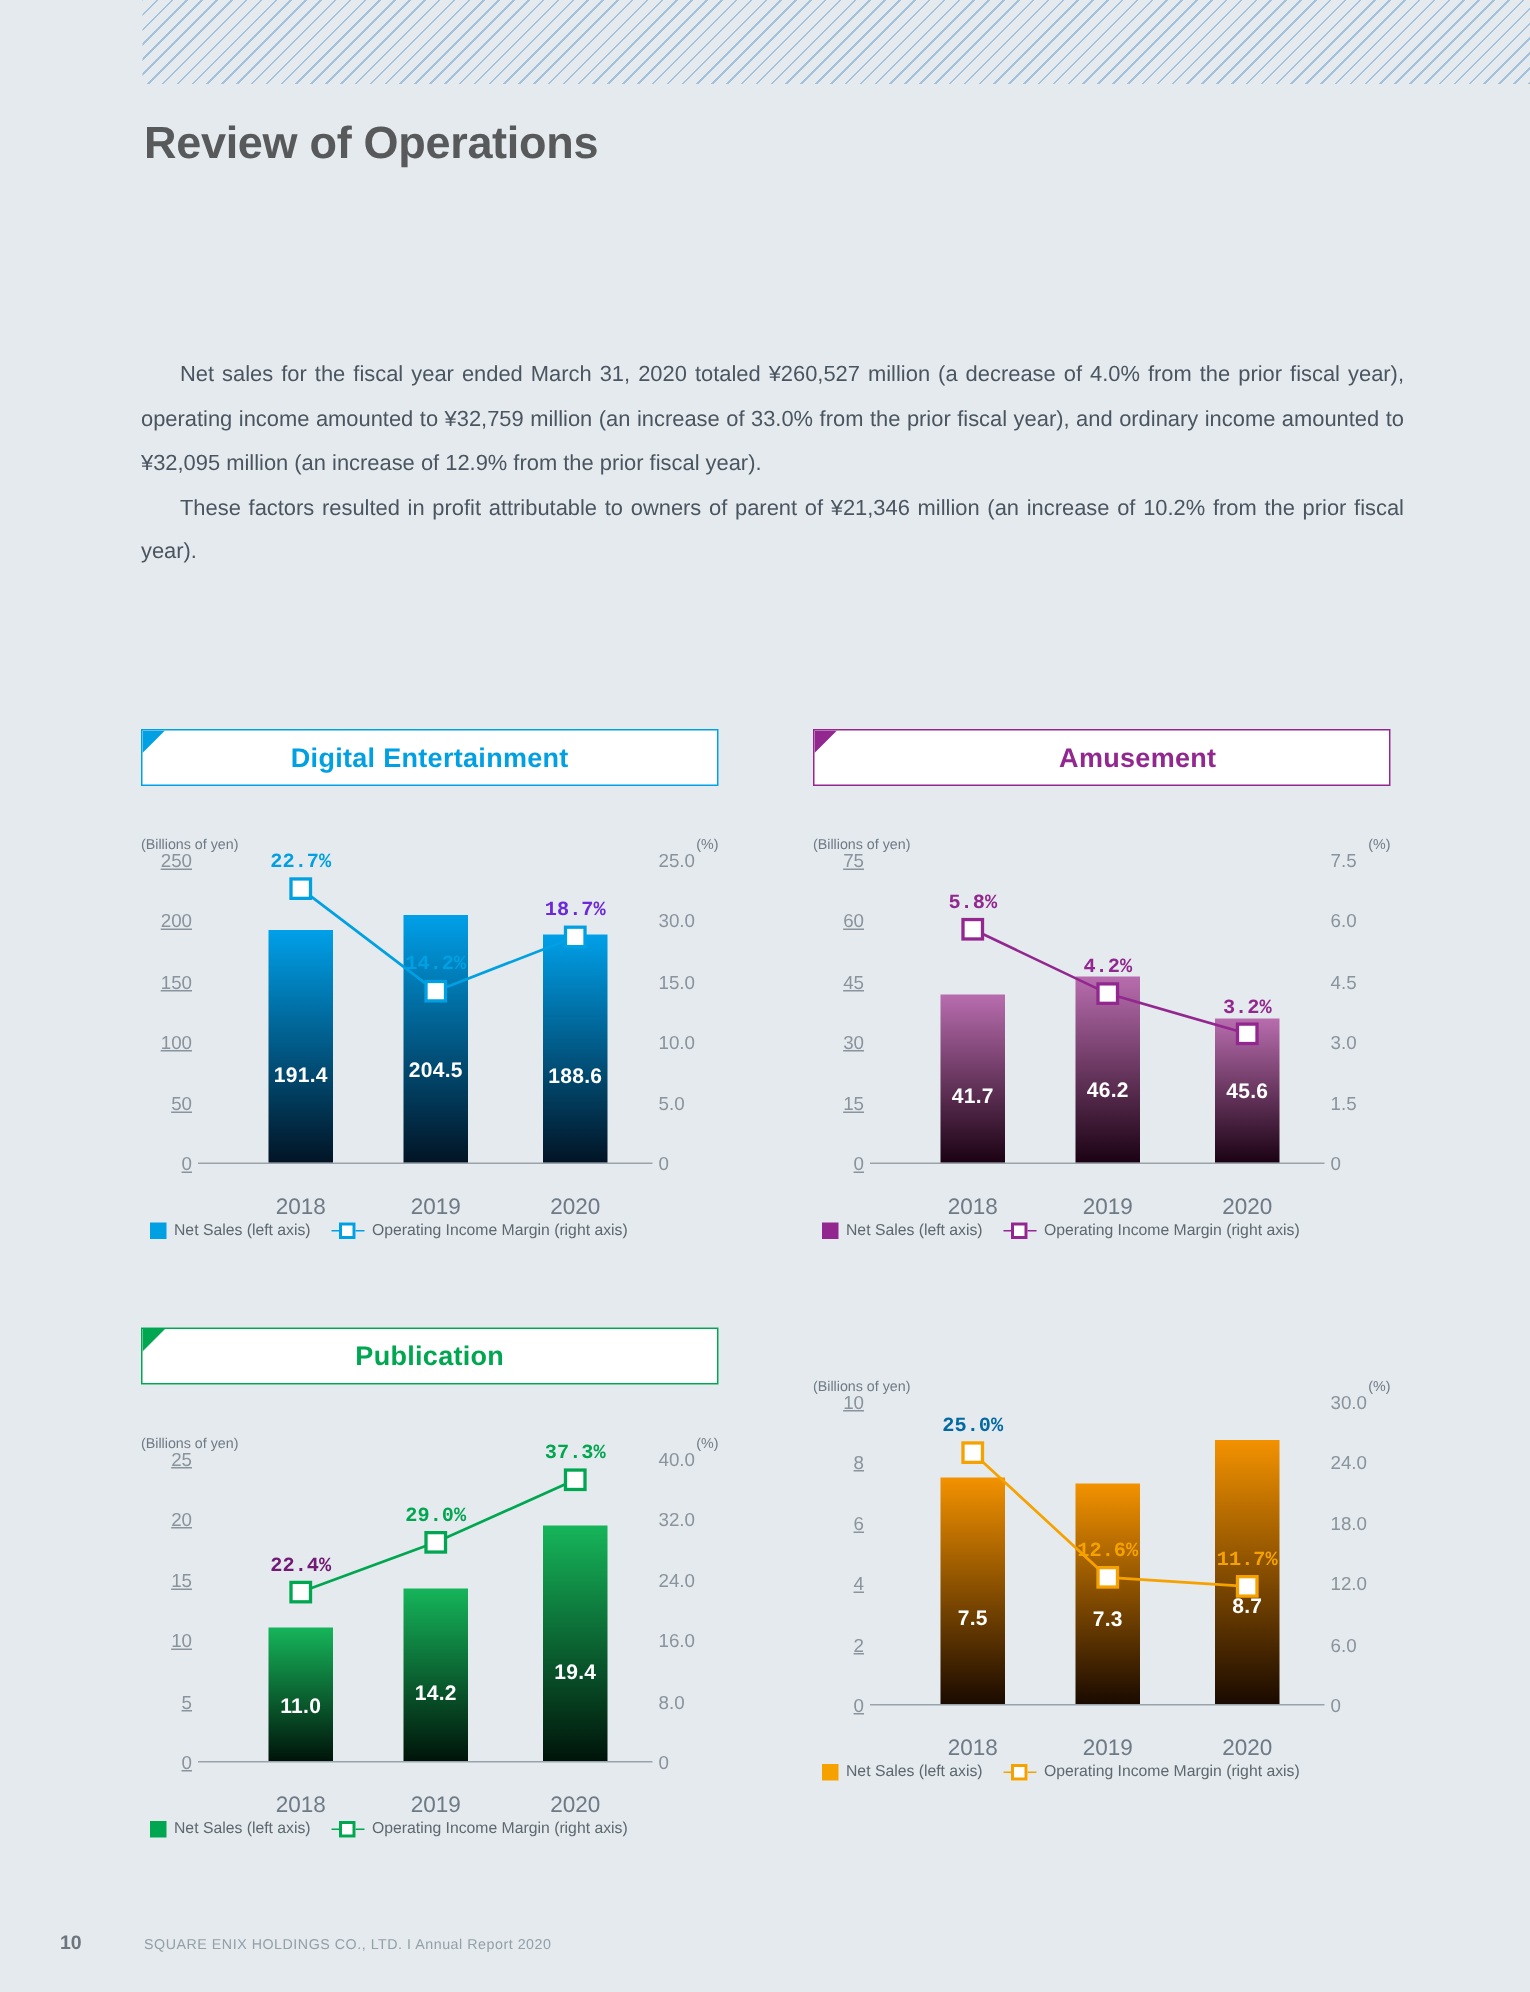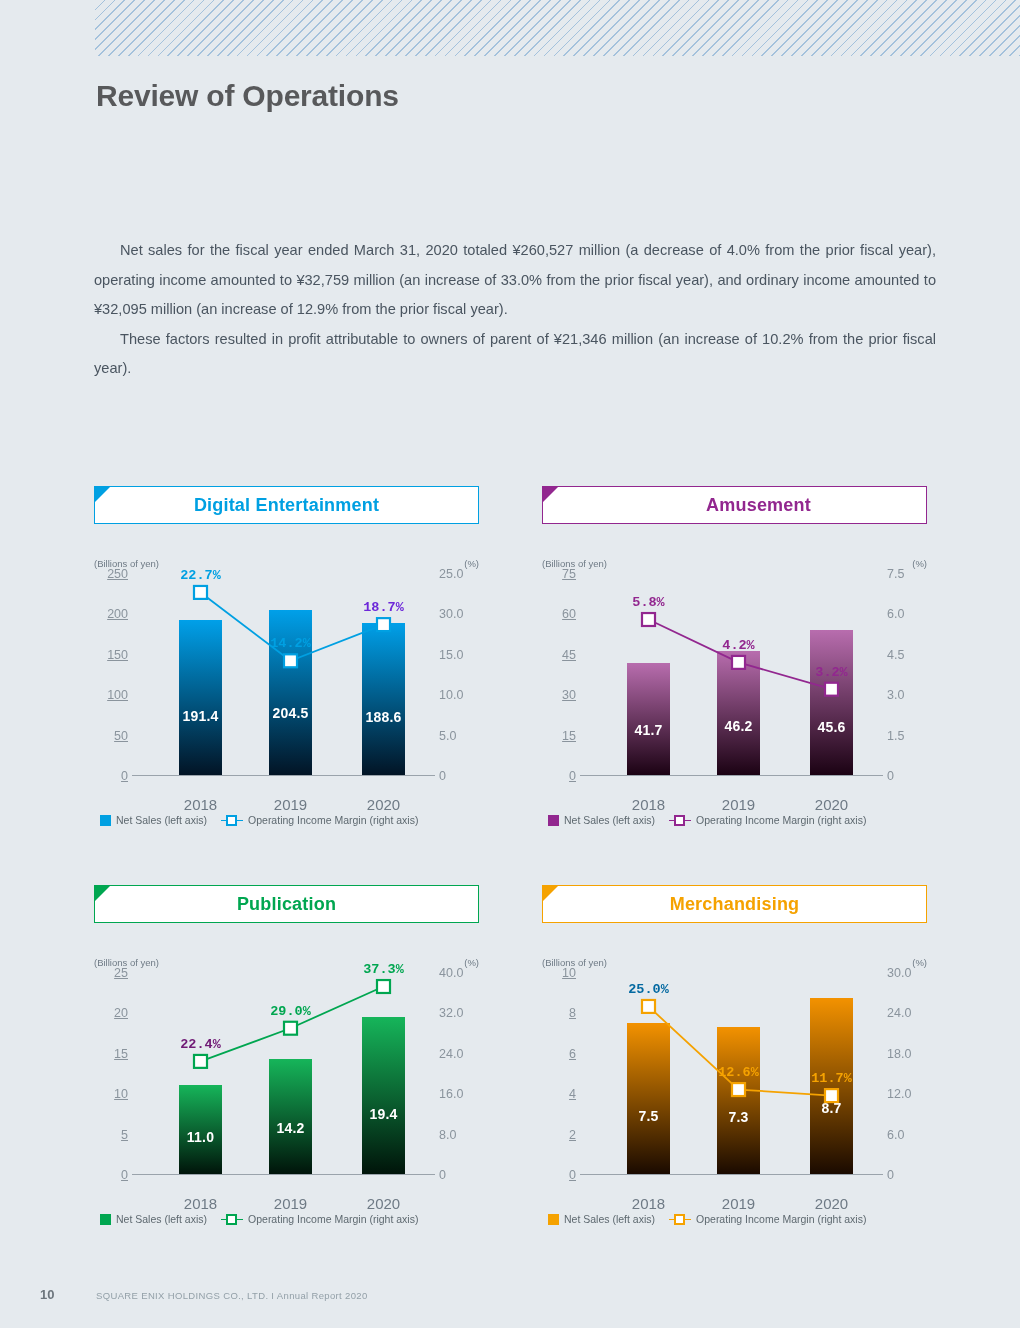--- a/index.html
+++ b/index.html
@@ -220,21 +220,21 @@
         <span class="ytick r" style="top:161.60000000000002px">1.5</span>
         <span class="ytick r" style="top:202px">0</span>
         <div class="axis-line"></div>
         <div class="bars">
           <div class="bar" style="left:47px;height:112.3px;background:linear-gradient(to bottom,#B86DAE 0%,#1B0213 100%);">
             <span class="val" style="bottom:37.1px">41.7</span>
           </div>
           <div class="bar" style="left:137px;height:124.4px;background:linear-gradient(to bottom,#B86DAE 0%,#1B0213 100%);">
             <span class="val" style="bottom:41.1px">46.2</span>
           </div>
-          <div class="bar" style="left:230px;height:145px;background:linear-gradient(to bottom,#B86DAE 0%,#1B0213 100%);">
+          <div class="bar" style="left:230px;height:96px;background:linear-gradient(to bottom,#B86DAE 0%,#1B0213 100%);">
             <span class="val" style="bottom:40.5px">45.6</span>
           </div>
         </div>
         <div class="linelayer"><svg viewBox="0 0 303 216" preserveAspectRatio="none">
             <polyline points="68.5,59.78666666666666 158.5,102.88 251.5,129.81333333333333" fill="none" stroke="#92278F" stroke-width="1.8"></polyline>
             <rect x="62" y="53.28666666666666" width="13" height="13" fill="#ffffff" stroke="#92278F" stroke-width="2.2"></rect>
             <rect x="152" y="96.38" width="13" height="13" fill="#ffffff" stroke="#92278F" stroke-width="2.2"></rect>
             <rect x="245" y="123.31333333333333" width="13" height="13" fill="#ffffff" stroke="#92278F" stroke-width="2.2"></rect>
           </svg></div>
         <span class="pct" style="left:calc(38px + (100% - 82px) * 0.2261);top:35.8px;color:#92278F">5.8%</span>
@@ -318,24 +318,20 @@
           <span class="mkwrap">
             <span class="mkline" style="background:#00A650"></span>
             <span class="mkbox" style="border-color:#00A650"></span>
           </span>
           <span class="ltxt">Operating Income Margin (right axis)</span>
         </span>
       </div>
     </div>
   </div>
 <div class="panel" id="panel-merchandising">
-    <div class="panel-header" style="border-color: rgb(245, 162, 0);">
-      <span class="corner" style="border-color: rgb(245, 162, 0) transparent transparent;"></span>
-      <span class="ttl" style="color: rgb(245, 162, 0);">Merchandising</span>
-    </div>
     <div class="chart">
       <span class="unit-left">(Billions of yen)</span>
       <span class="unit-right">(%)</span>
       <div class="plot">
         <span class="ytick l" style="top:0px">10</span>
         <span class="ytick l" style="top:40.400000000000006px">8</span>
         <span class="ytick l" style="top:80.80000000000001px">6</span>
         <span class="ytick l" style="top:121.19999999999999px">4</span>
         <span class="ytick l" style="top:161.60000000000002px">2</span>
         <span class="ytick l" style="top:202px">0</span>

